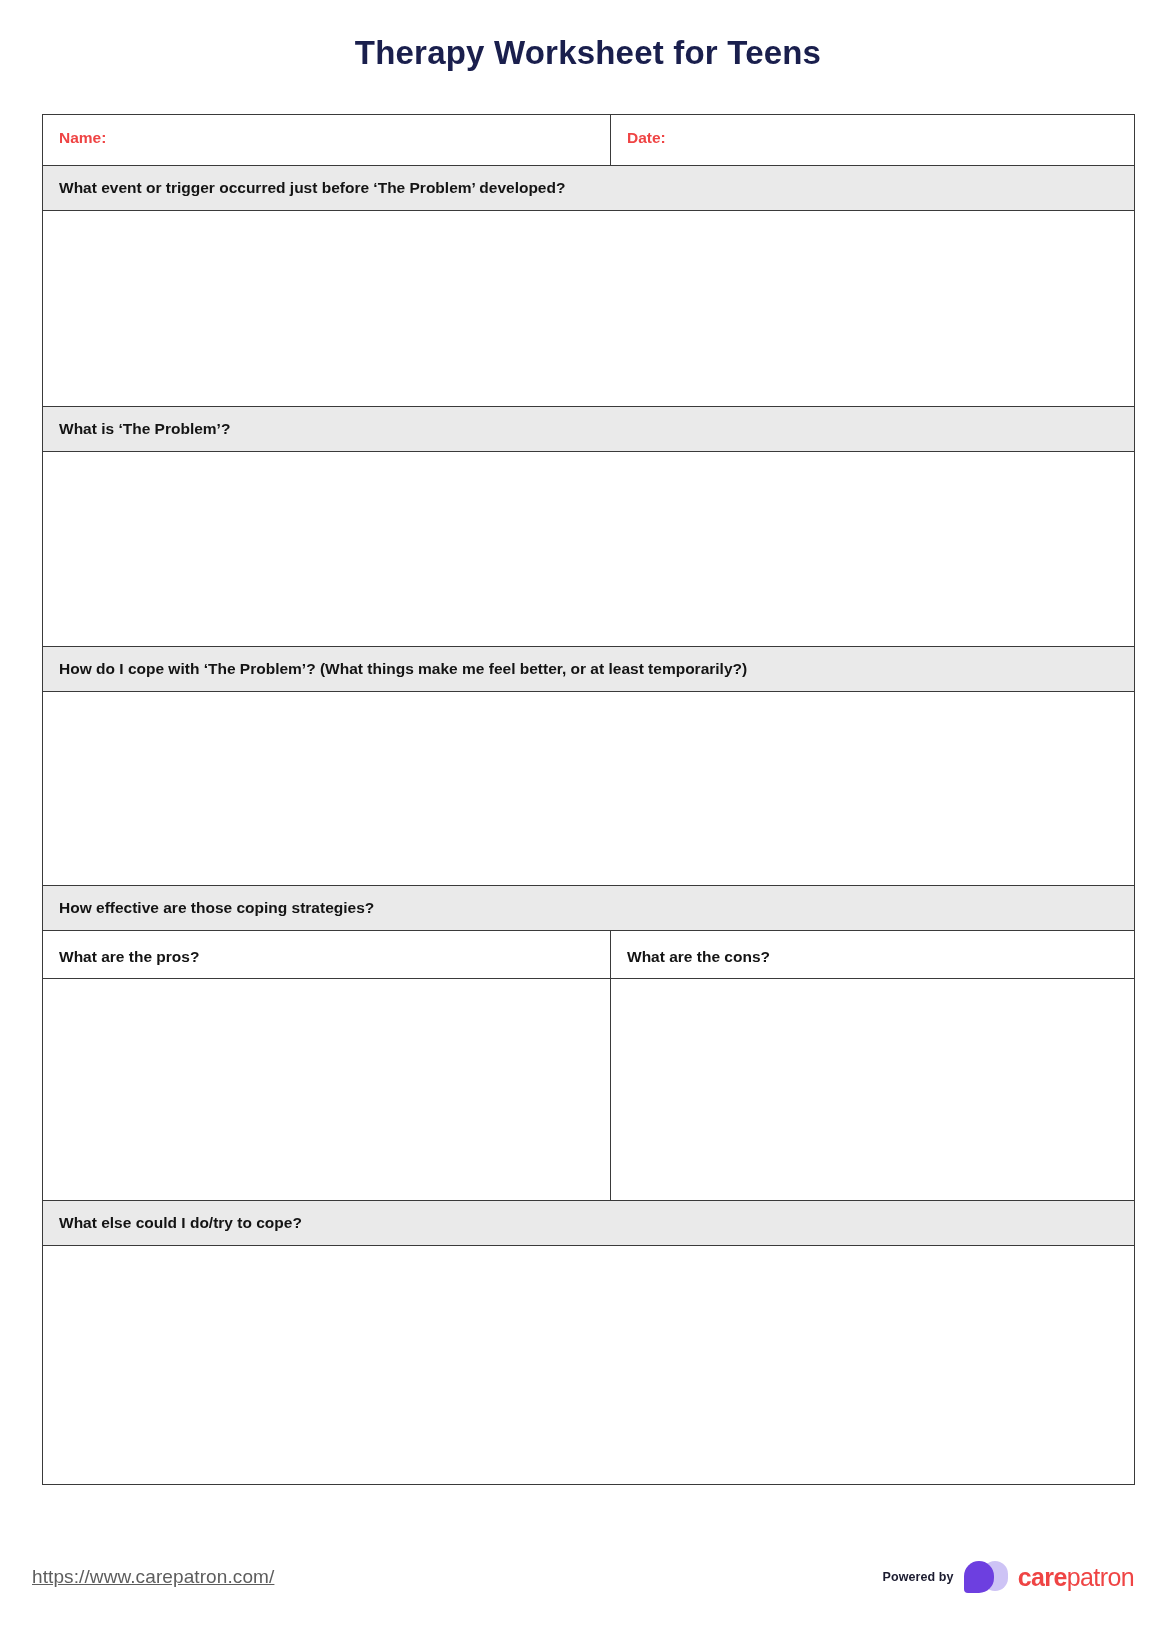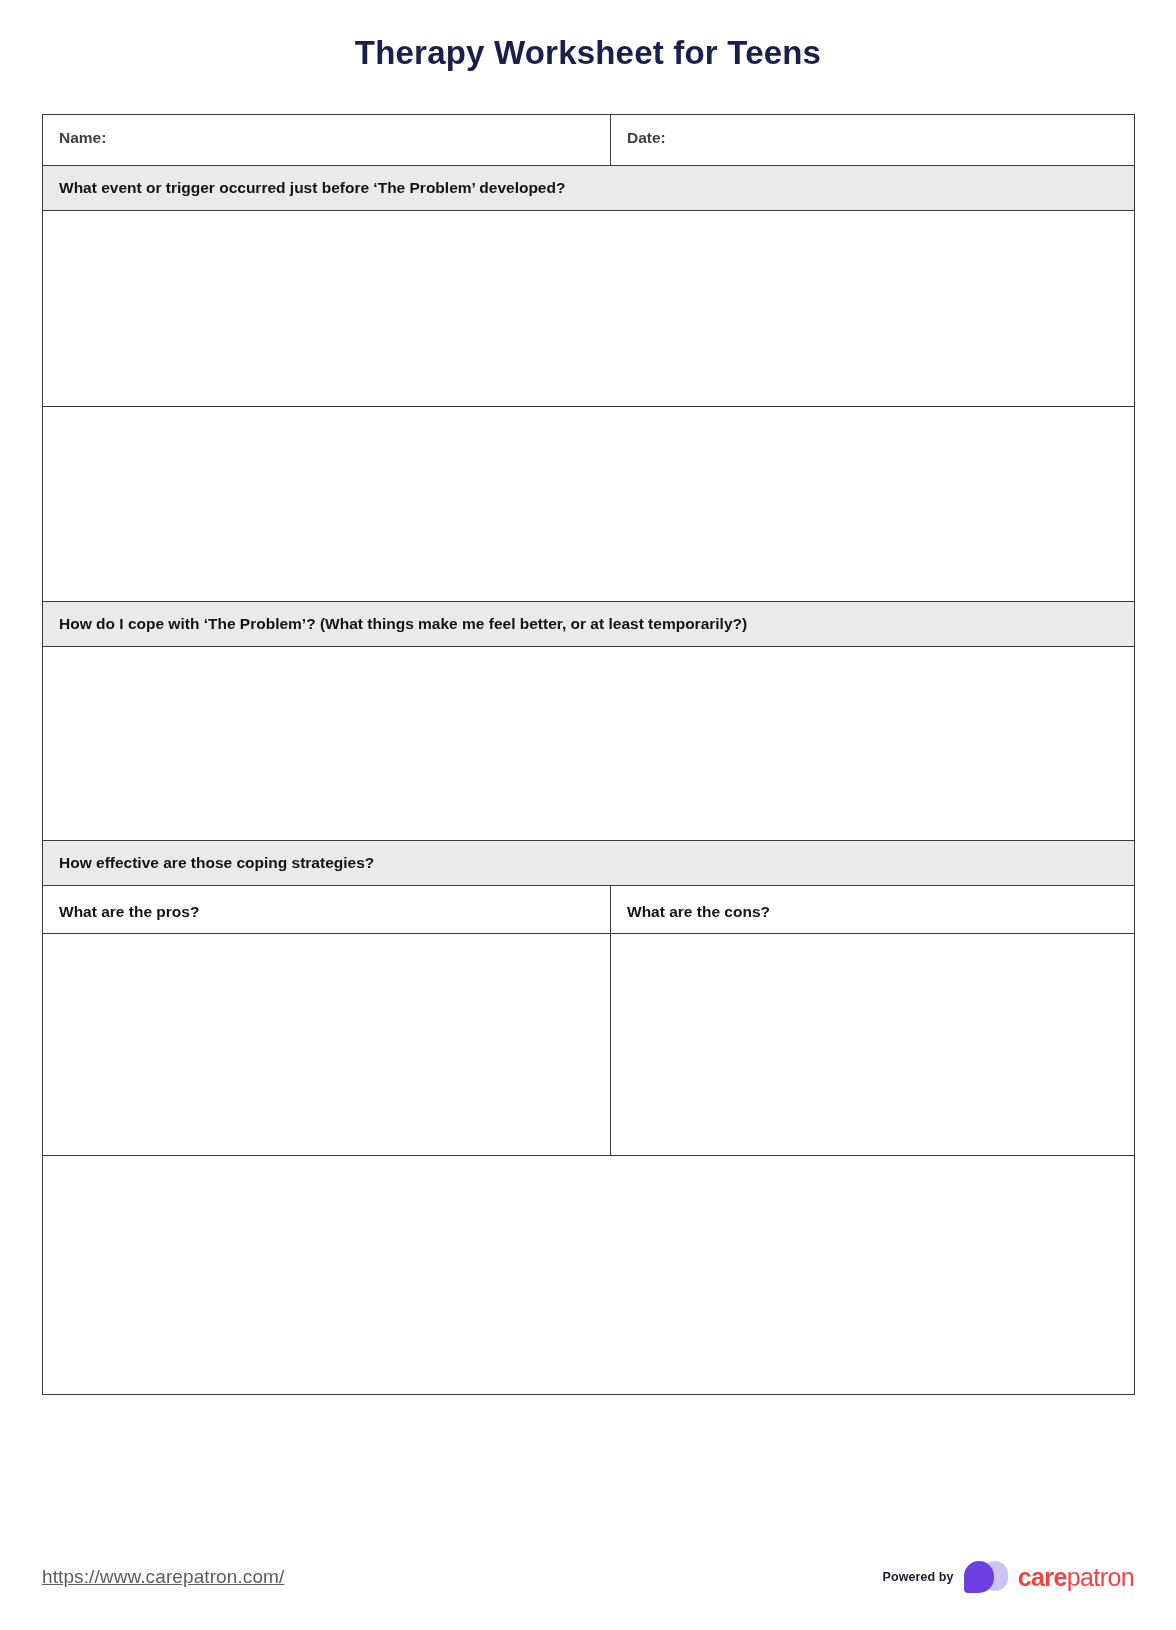--- a/index.html
+++ b/index.html
@@ -43,21 +43,21 @@
     border: 1.3px solid #3a3a3a;
     vertical-align: top;
   }
 
   
   .id-cell {
     height: 51px;
     padding: 14px 0 0 16px;
     font-size: 15.5px;
     font-weight: bold;
-    color: #404040;
+    color: #ef4444;
     background: #ffffff;
   }
 
   
   .q-row td {
     background: #eaeaea;
     height: 45px;
     padding: 13px 0 8px 16px;
     font-size: 15.5px;
     font-weight: bold;
@@ -74,21 +74,21 @@
     color: #141414;
     background: #ffffff;
   }
 
   
   .answer { background: #ffffff; }
 
   
   .footer {
     position: absolute;
-    left: 42px;
+    left: 32px;
     right: 42px;
     bottom: 30px;
     height: 46px;
     display: flex;
     align-items: center;
     justify-content: space-between;
   }
 
   .site-url {
     font-size: 19px;
@@ -164,20 +164,23 @@
         <td class="id-cell">Date:</td>
       </tr>
 
       <tr class="q-row">
         <td colspan="3">What event or trigger occurred just before ‘The Problem’ developed?</td>
       </tr>
       <tr>
         <td class="answer" colspan="3" style="height:196px"></td>
       </tr>
 
+      <tr class="q-row">
+        <td colspan="3">What is ‘The Problem’?</td>
+      </tr>
       <tr>
         <td class="answer" colspan="3" style="height:195px"></td>
       </tr>
 
       <tr class="q-row">
         <td colspan="3">How do I cope with ‘The Problem’? (What things make me feel better, or at least temporarily?)</td>
       </tr>
       <tr>
         <td class="answer" colspan="3" style="height:194px"></td>
       </tr>
@@ -189,20 +192,23 @@
       <tr>
         <td class="sub-head" colspan="2">What are the pros?</td>
         <td class="sub-head">What are the cons?</td>
       </tr>
 
       <tr>
         <td class="answer" colspan="2" style="height:222px"></td>
         <td class="answer"></td>
       </tr>
 
+      <tr class="q-row">
+        <td colspan="3">What else could I do/try to cope?</td>
+      </tr>
       <tr>
         <td class="answer" colspan="3" style="height:239px"></td>
       </tr>
 
     </tbody>
   </table>
 
   <div class="footer">
     <a class="site-url" href="#">https://www.carepatron.com/</a>
 

